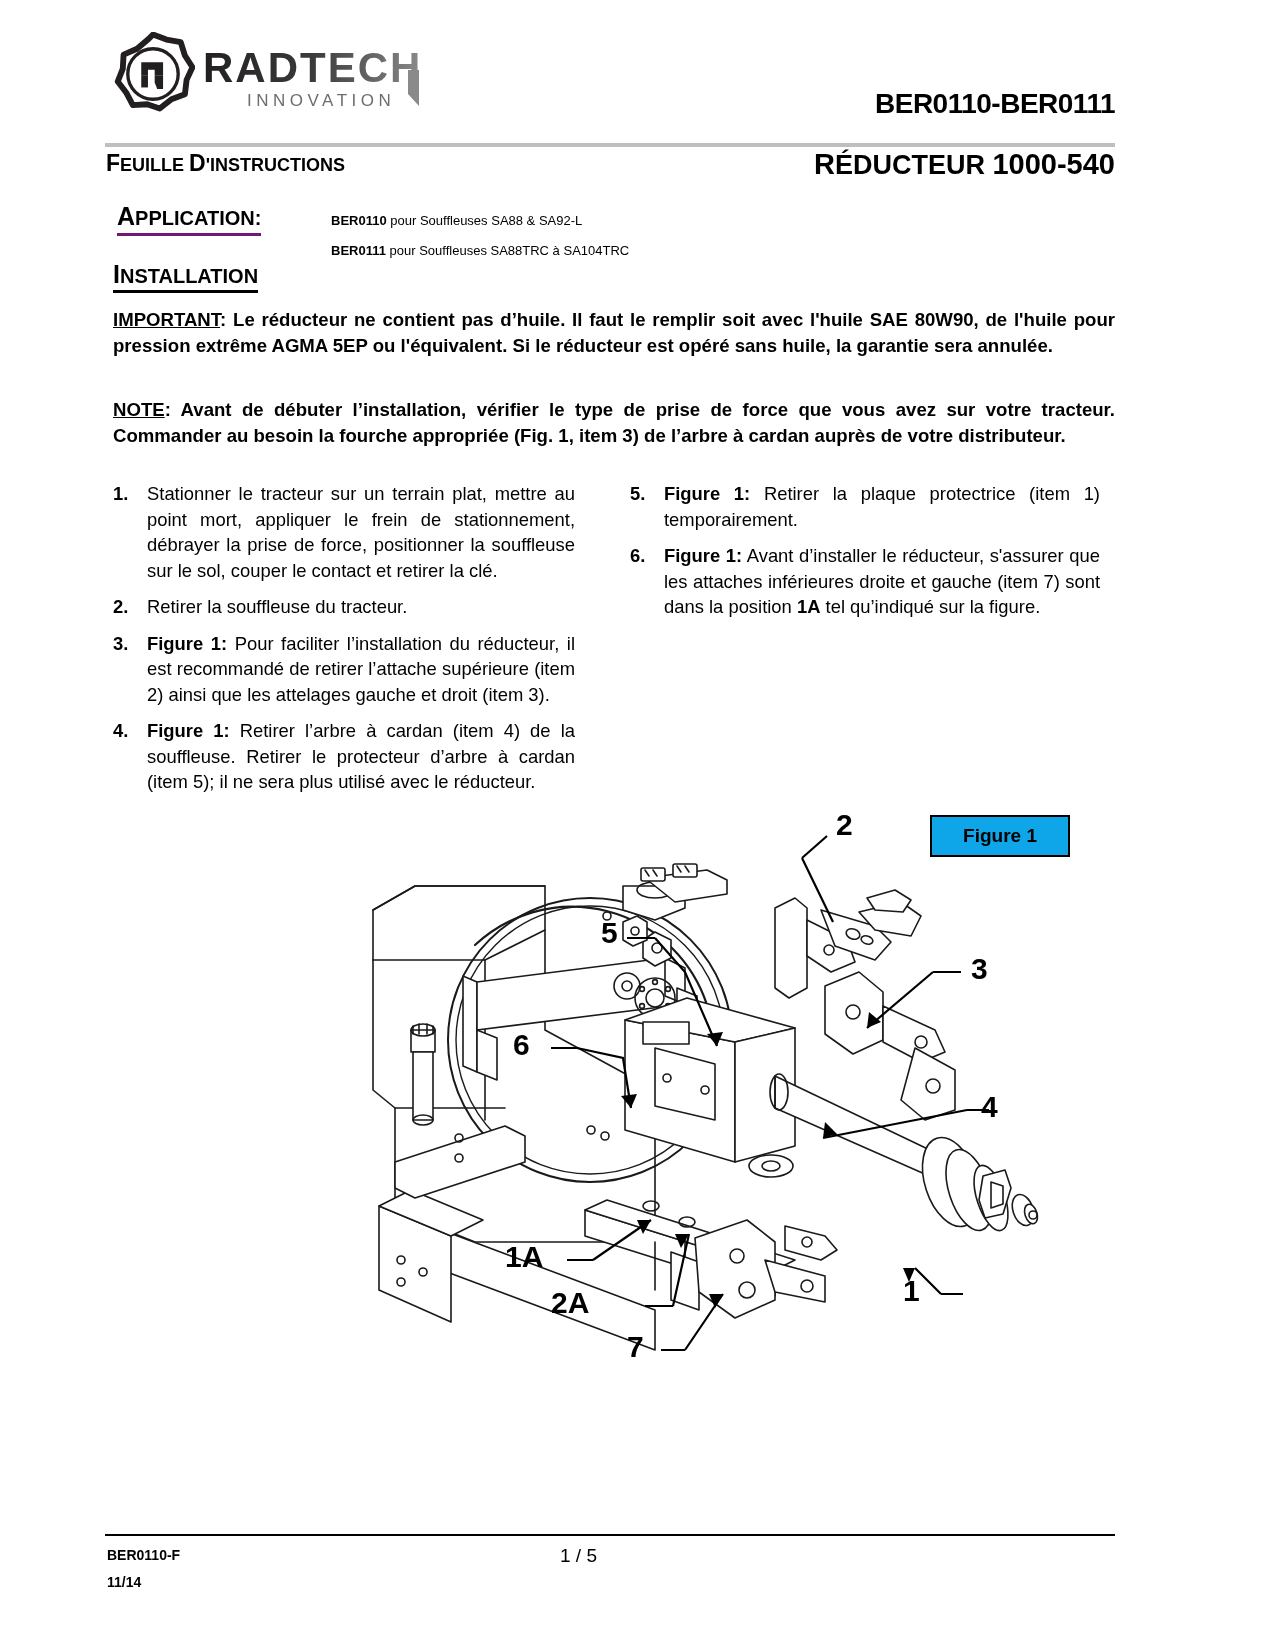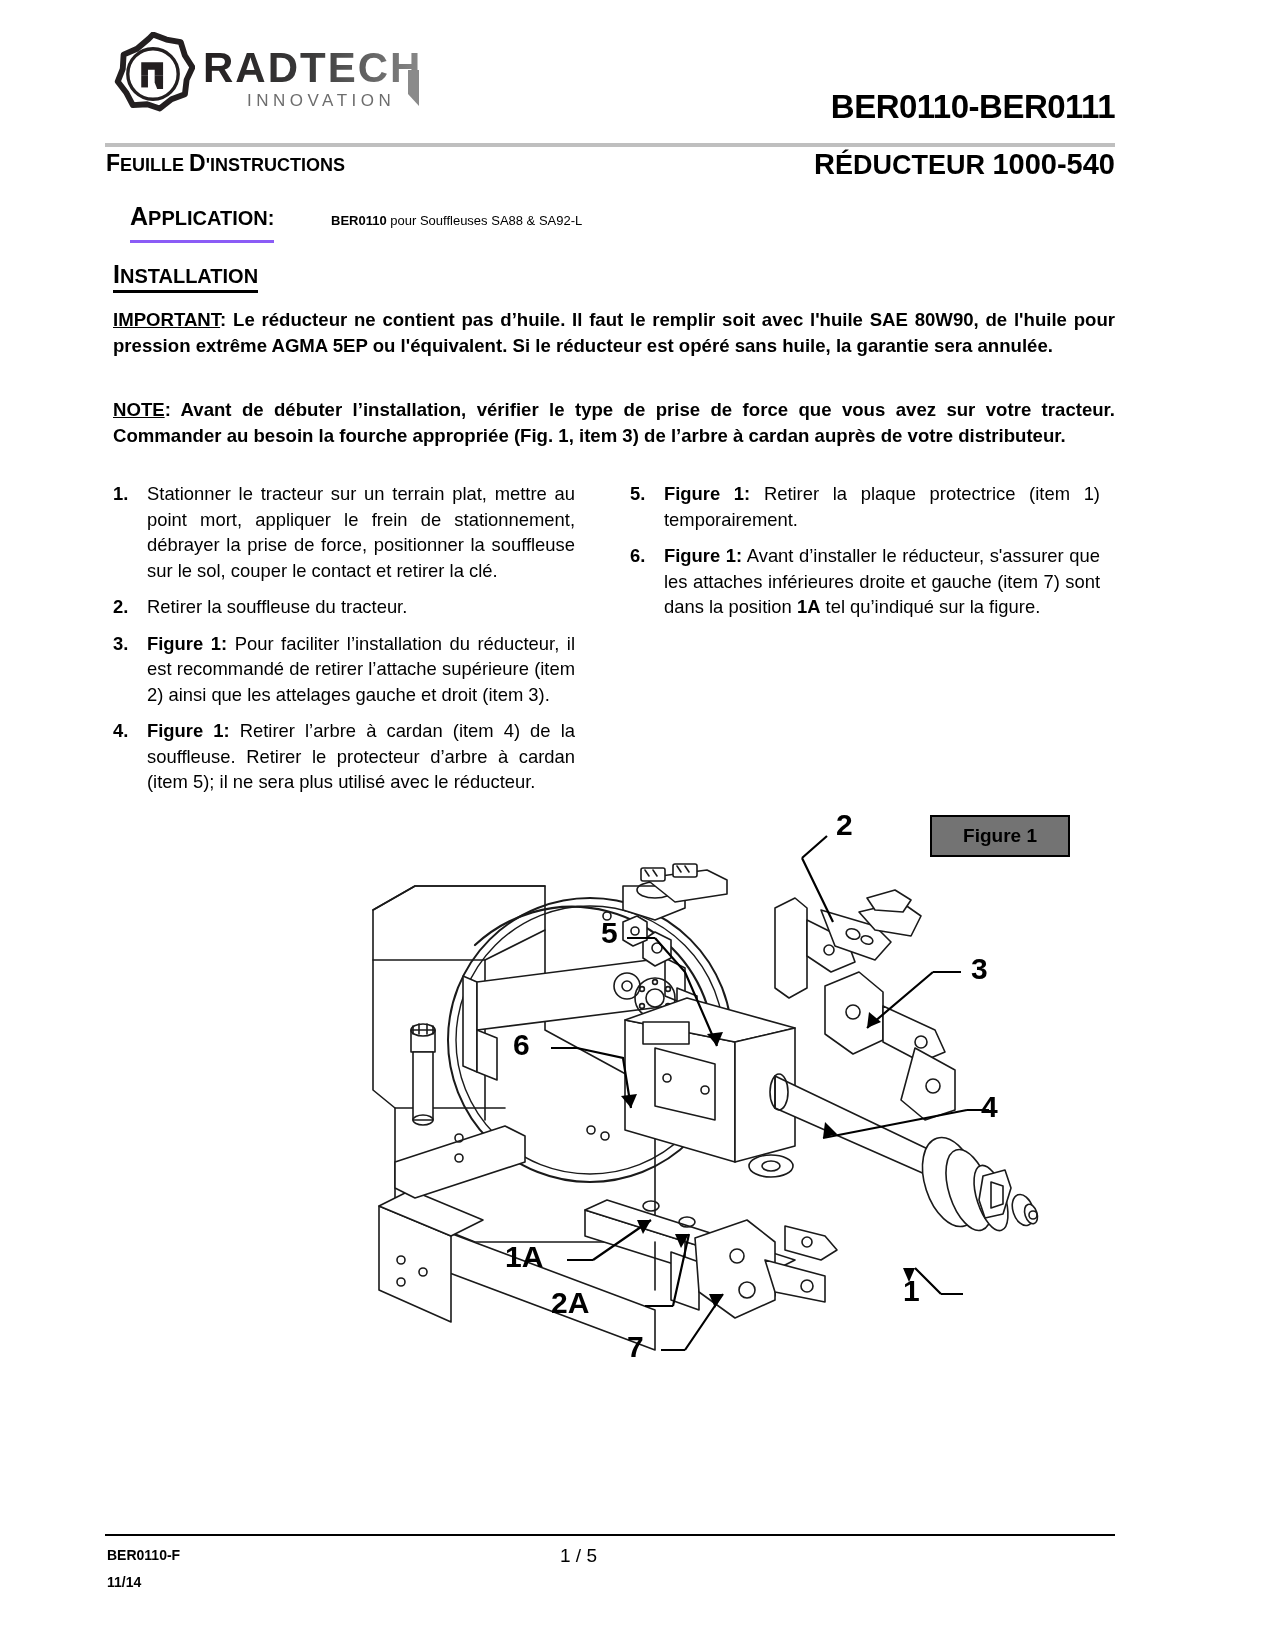--- a/index.html
+++ b/index.html
@@ -46,21 +46,21 @@
     left: 98px;
     top: 18px;
     width: 236px;
     height: 70px;
   }
 
   .title-main {
     position: absolute;
     right: 0px;
     top: 64px;
-    font-size: 33px;
+    font-size: 28px;
     font-weight: bold;
     letter-spacing: -0.5px;
     white-space: nowrap;
     text-align: right;
     line-height: 1;
   }
   .hrule {
     position: absolute;
     left: 0px;
     top: 117px;
@@ -100,24 +100,24 @@
 
   
   .application-block {
     position: absolute;
     left: 113px;
     top: 198px;
     width: 1005px;
   }
   .app-heading {
     position: absolute;
-    left: 17px;
+    left: 4px;
     top: 4px;
-    border-bottom: 3px solid #8b5cf6;
-    padding-bottom: 9px;
+    border-bottom: 3px solid #701a75;
+    padding-bottom: 2px;
     white-space: nowrap;
   }
   .app-heading .c1 { font-size: 25px; font-weight: bold; }
   .app-heading .cs { font-size: 20px; font-weight: bold; }
   .app-lines {
     position: absolute;
     left: 218px;
     top: 8px;
     font-size: 13px;
     line-height: 30px;
@@ -189,21 +189,21 @@
     top: 25px;
     width: 140px;
     height: 42px;
     border: 2px solid #000;
     box-sizing: border-box;
     display: flex;
     align-items: center;
     justify-content: center;
     font-size: 19px;
     font-weight: bold;
-    background: #737373;
+    background: #0ea5e9;
   }
   .fig-svg {
     position: absolute;
     left: 0px;
     top: 0px;
   }
   .callout {
     position: absolute;
     font-size: 30px;
     font-weight: bold;
@@ -274,20 +274,21 @@
       <div class="feuille smallcaps"><span class="c1">F</span><span class="cs">EUILLE </span><span class="c1">D</span><span class="cs">'INSTRUCTIONS</span></div>
 
       <div class="title-sub smallcaps"><span class="c1">R</span><span class="cs">ÉDUCTEUR </span><span class="num">1000-540</span></div>
     </div>
   </div>
 
   <div class="application-block">
     <div class="app-heading"><span class="c1">A</span><span class="cs">PPLICATION:</span></div>
     <div class="app-lines">
       <div><b>BER0110</b><span> pour Souffleuses SA88 &amp; SA92-L</span></div>
+      <div><b>BER0111</b><span> pour Souffleuses SA88TRC à SA104TRC</span></div>
     </div>
   </div>
 
   <div class="install-heading"><span class="c1">I</span><span class="cs">NSTALLATION</span></div>
 
   <div class="para p-important"><span class="lbl">IMPORTANT</span><span>: Le réducteur ne contient pas d’huile. Il faut le remplir soit avec l'huile SAE 80W90, de l'huile pour pression extrême AGMA 5EP ou l'équivalent. Si le réducteur est opéré sans huile, la garantie sera annulée.</span></div>
 
   <div class="para p-note"><span class="lbl">NOTE</span><span>: Avant de débuter l’installation, vérifier le type de prise de force que vous avez sur votre tracteur. Commander au besoin la fourche appropriée (Fig. 1, item 3) de l’arbre à cardan auprès de votre distributeur.</span></div>
 
   <div class="col col-left">

